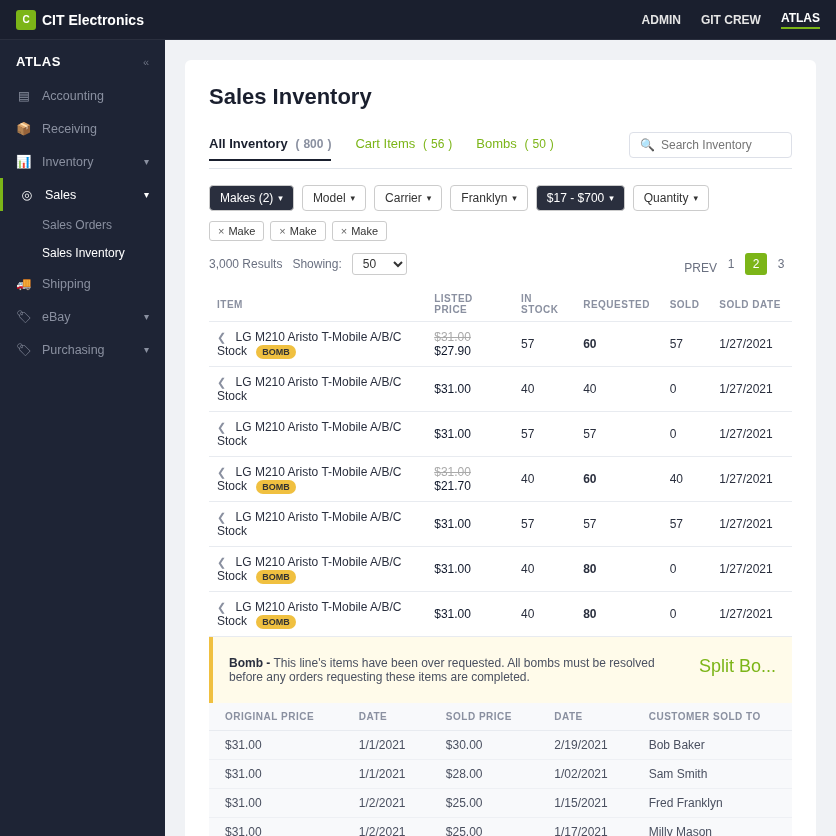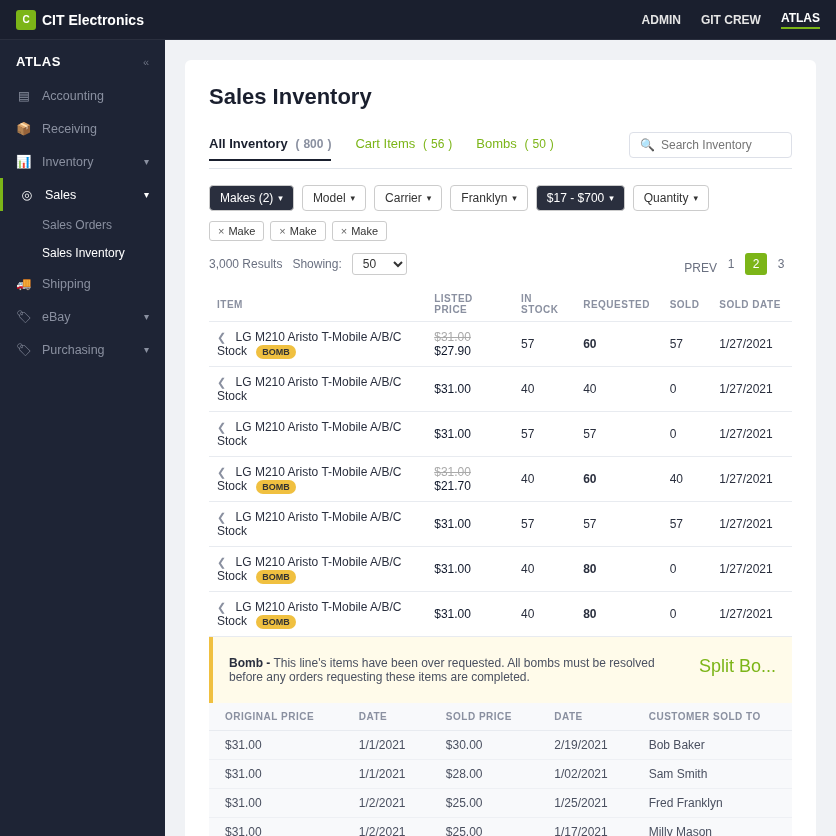--- a/index.html
+++ b/index.html
@@ -445,21 +445,21 @@
         <td class="sub-price">$31.00</td>
         <td>1/1/2021</td>
         <td class="sub-price">$28.00</td>
         <td>1/02/2021</td>
         <td>Sam Smith</td>
       </tr>
       <tr>
         <td class="sub-price">$31.00</td>
         <td>1/2/2021</td>
         <td class="sub-price">$25.00</td>
-        <td>1/25/2021</td>
+        <td>1/15/2021</td>
         <td>Fred Franklyn</td>
       </tr>
       <tr>
         <td class="sub-price">$31.00</td>
         <td>1/2/2021</td>
         <td class="sub-price">$25.00</td>
         <td>1/17/2021</td>
         <td>Milly Mason</td>
       </tr>
       <tr>

